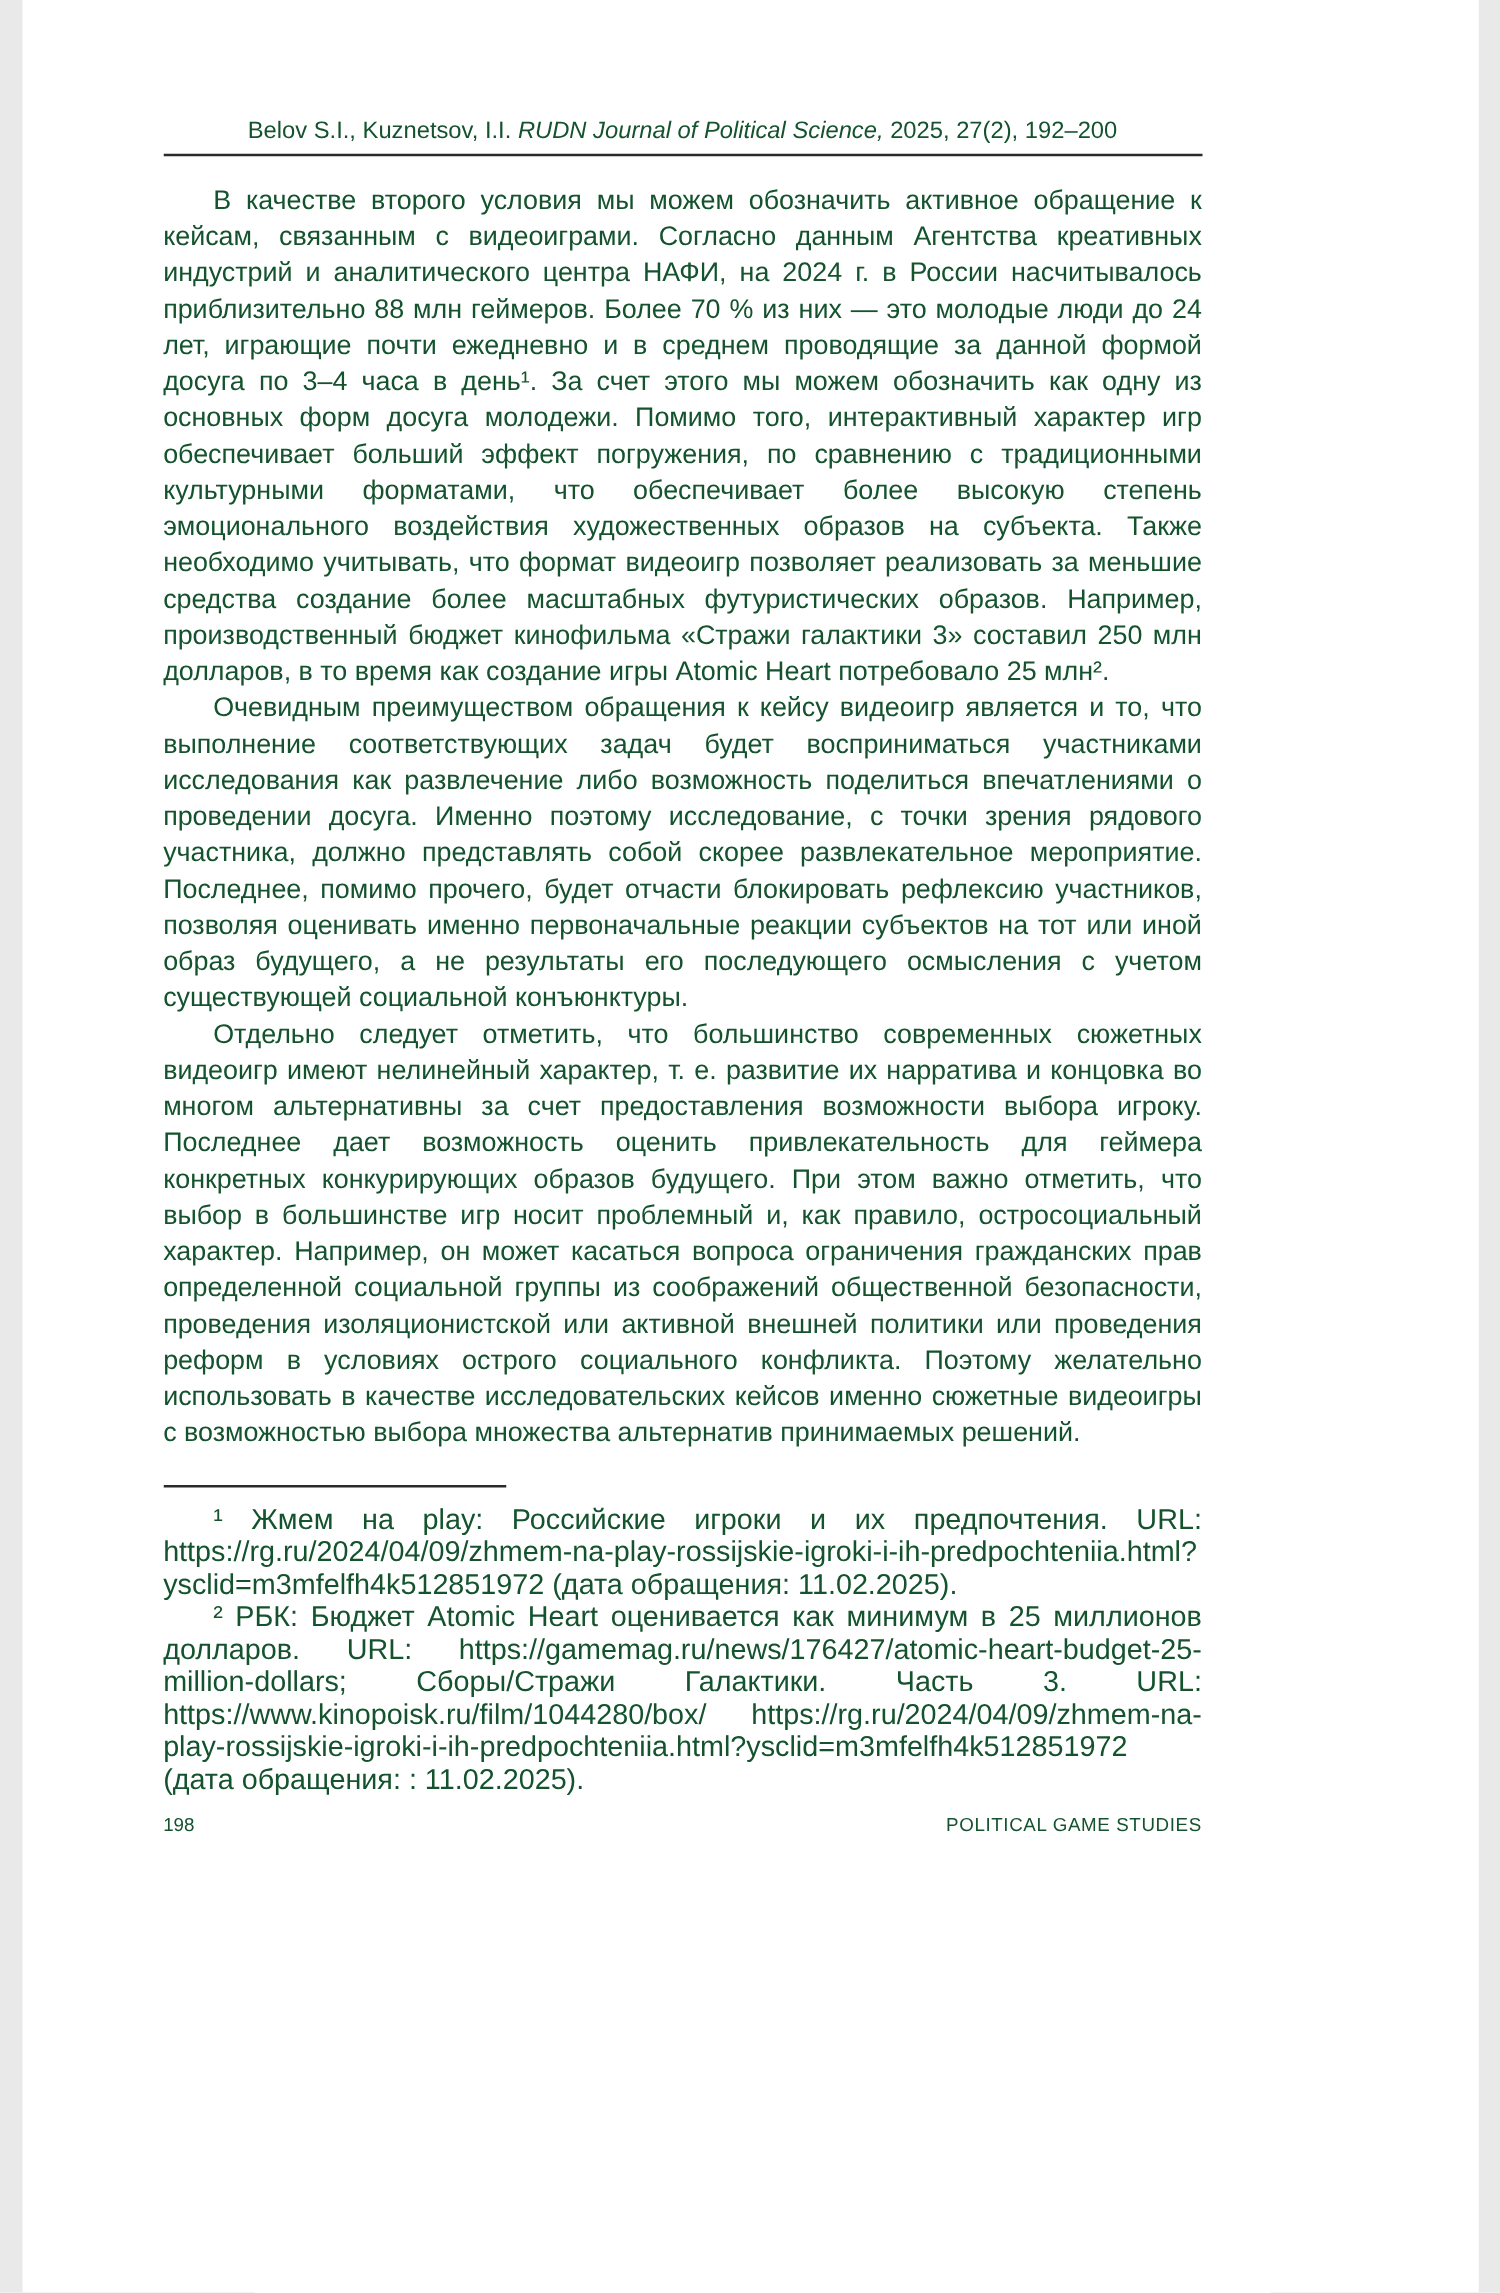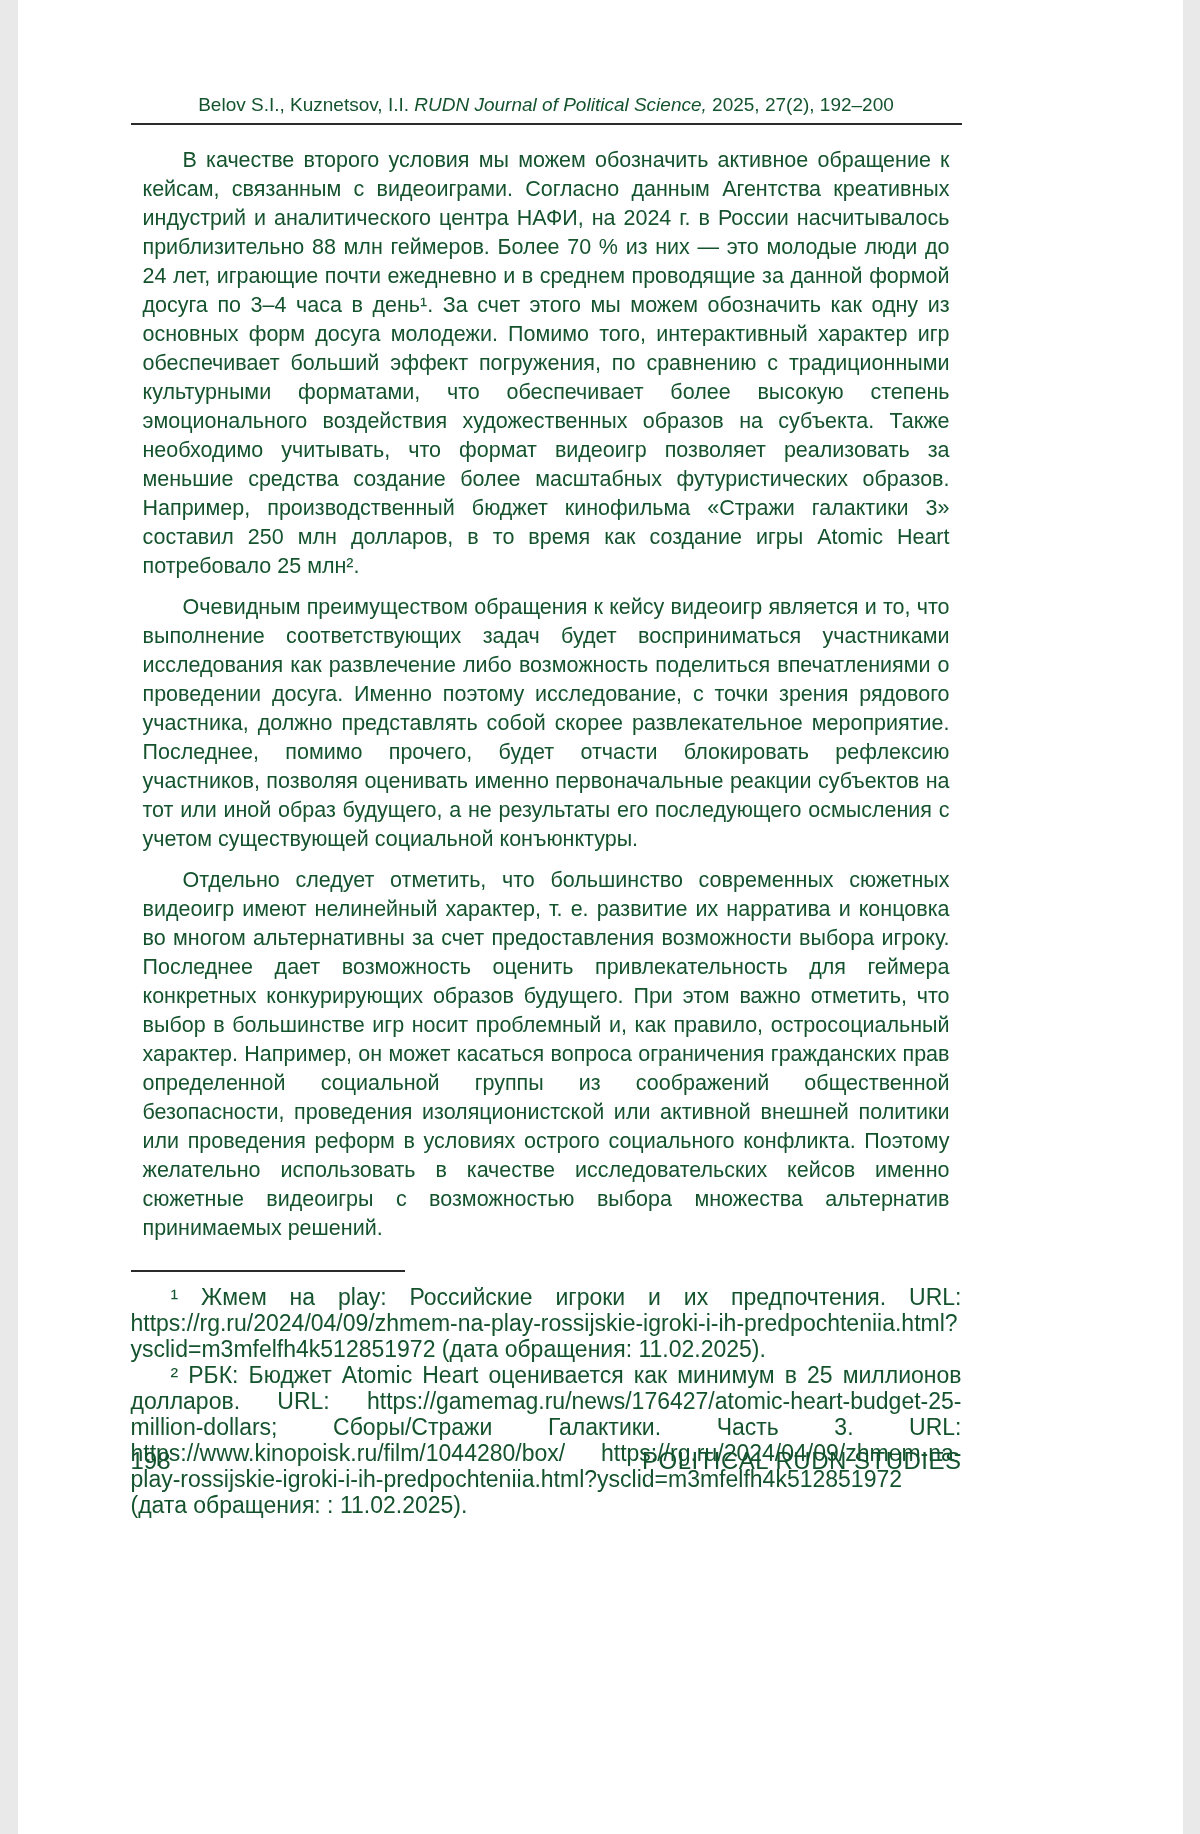--- a/index.html
+++ b/index.html
@@ -29,21 +29,21 @@
     white-space: nowrap;
   }
   .page-header .it { font-style: italic; }
   .body-text {
     margin-top: 21px;
     font-size: 21.5px;
     line-height: 29px;
     text-align: justify;
   }
   .body-text p {
-    margin: 12px;
+    margin: 0;
     text-indent: 40px;
   }
   .footnote-sep {
     width: 274px;
     height: 0;
     border-top: 2px solid #2a2a2a;
     margin-top: 27px;
   }
   .footnotes {
     margin-top: 12px;
@@ -57,21 +57,21 @@
     overflow-wrap: anywhere;
   }
   .page-footer {
     position: absolute;
     left: 113px;
     width: 831px;
     top: 1450px;
     display: flex;
     justify-content: space-between;
     align-items: baseline;
-    font-size: 24px;
+    font-size: 15px;
     line-height: 22px;
   }
   .running-title { letter-spacing: 0.5px; }
 </style>
 </head>
 <body>
 
 <div class="page">
   <div class="content">
 
@@ -89,15 +89,15 @@
 
     <div class="footnotes">
       <p>¹ Жмем на play: Российские игроки и их предпочтения. URL: https://rg.ru/2024/04/09/zhmem-na-play-rossijskie-igroki-i-ih-predpochteniia.html?ysclid=m3mfelfh4k512851972 (дата обращения: 11.02.2025).</p>
       <p>² РБК: Бюджет Atomic Heart оценивается как минимум в 25 миллионов долларов. URL: https://gamemag.ru/news/176427/atomic-heart-budget-25-million-dollars; Сборы/Стражи Галактики. Часть 3. URL: https://www.kinopoisk.ru/film/1044280/box/ https://rg.ru/2024/04/09/zhmem-na-play-rossijskie-igroki-i-ih-predpochteniia.html?ysclid=m3mfelfh4k512851972 (дата обращения: : 11.02.2025).</p>
     </div>
 
   </div>
 
   <div class="page-footer">
     <span>198</span>
-    <span class="running-title">POLITICAL RUDN STUDIES</span>
+    <span class="running-title">POLITICAL GAME STUDIES</span>
   </div>
 </div>
 
 </body></html>

